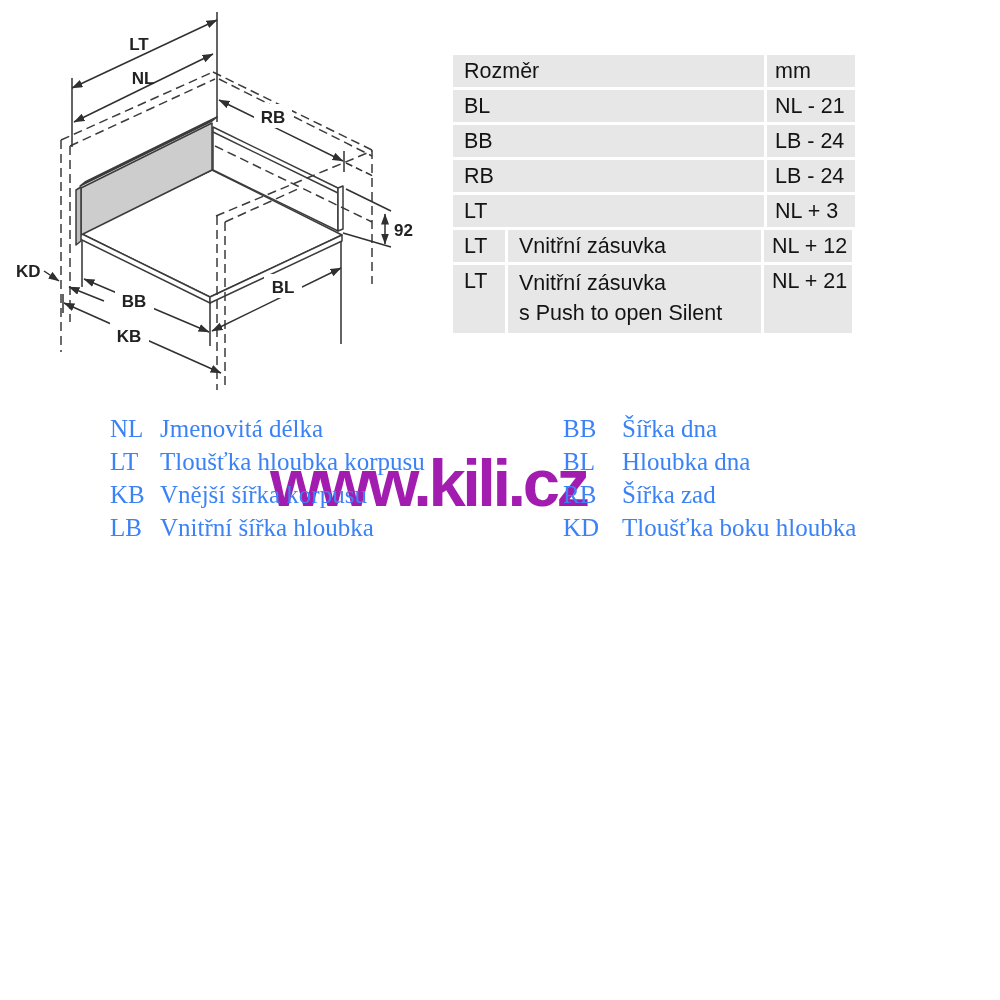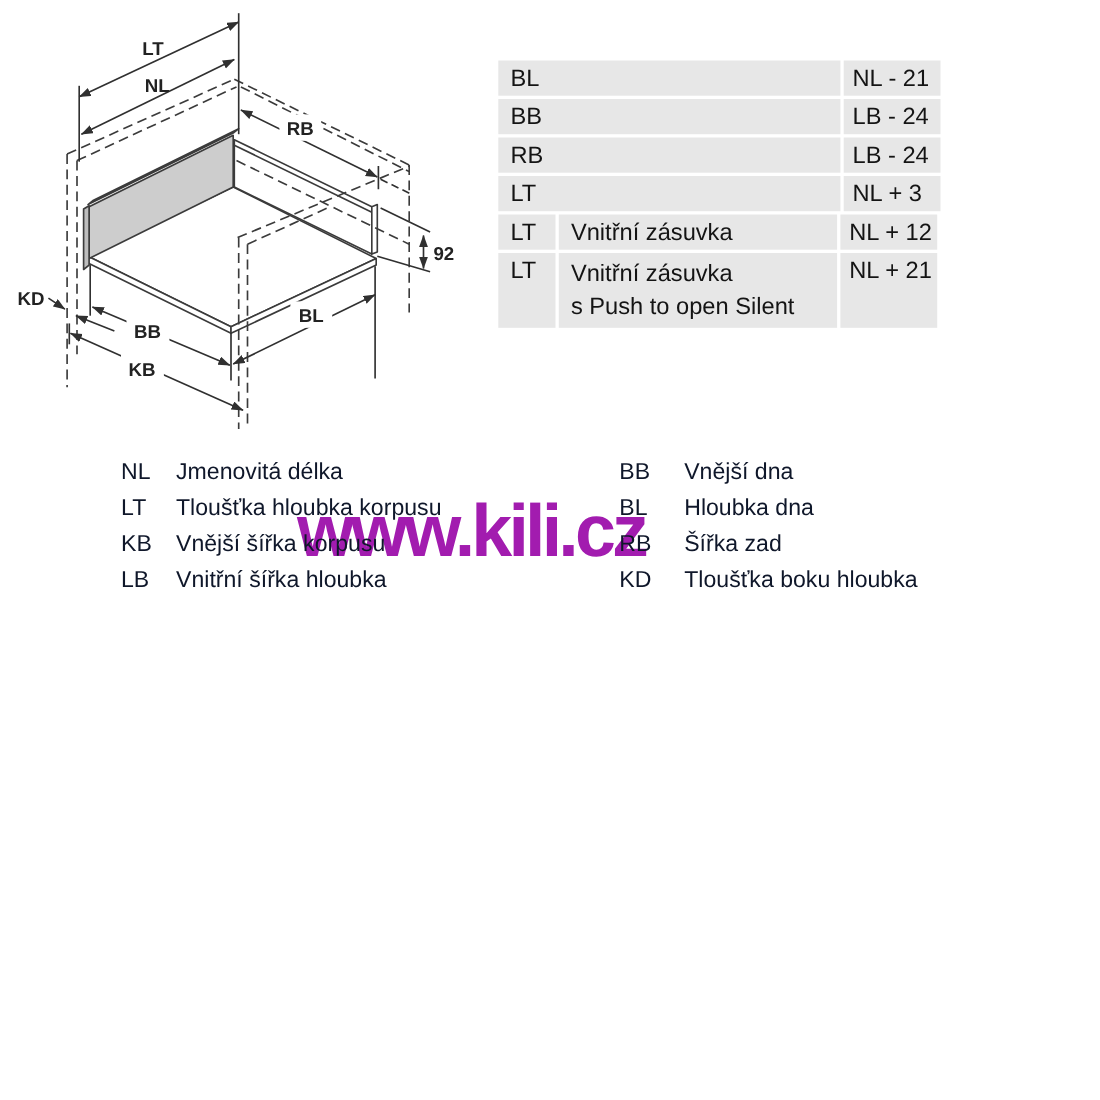--- a/index.html
+++ b/index.html
@@ -21,21 +21,21 @@
   .tcell{
     background:#e7e7e7;height:32px;line-height:32px;
     font-size:21.5px;color:#141414;padding-left:11px;box-sizing:border-box;
     white-space:nowrap;overflow:hidden;
   }
   .tcell.val{padding-left:8px;}
   .trow.tall .tcell{height:68px;}
   .trow.tall .note{white-space:pre-line;line-height:30px;padding-top:3px;}
 
   
-  .legend-item{position:absolute;height:34px;line-height:34px;font-size:21px;color:#0f172a;white-space:nowrap;z-index:2;}
+  .legend-item{position:absolute;height:34px;line-height:34px;font-size:25px;color:#3b82f6;white-space:nowrap;z-index:2;font-family:Liberation Serif, serif;}
   .legend-item .code{display:inline-block;}
   .legend-item.lft .code{width:50px;}
   .legend-item.rgt .code{width:59px;}
 
   
   #watermark{
     position:absolute;left:270px;top:444px;z-index:1;
     font-size:67px;font-weight:bold;letter-spacing:-3.5px;
     color:#a21caf;white-space:nowrap;
   }
@@ -133,20 +133,24 @@
         <line x1="341" y1="242" x2="341" y2="344"></line>
         <line x1="212" y1="331" x2="341" y2="268" marker-start="url(#arr)" marker-end="url(#arr)"></line>
         <rect x="264" y="274" width="38" height="24" fill="#ffffff" stroke="none"></rect>
         <text class="dimtext" x="283" y="293" text-anchor="middle" stroke="none">BL</text>
       </g>
     </g>
   </svg>
 
   <div id="dim-table">
     <div class="trow">
+      <div class="tcell">Rozměr</div>
+      <div class="tcell val">mm</div>
+    </div>
+    <div class="trow">
       <div class="tcell">BL</div>
       <div class="tcell val">NL - 21</div>
     </div>
     <div class="trow">
       <div class="tcell">BB</div>
       <div class="tcell val">LB - 24</div>
     </div>
     <div class="trow">
       <div class="tcell">RB</div>
       <div class="tcell val">LB - 24</div>
@@ -177,21 +181,21 @@
     <span class="code">LT</span><span>Tloušťka hloubka korpusu</span>
   </div>
   <div class="legend-item lft" style="left:110px;top:478px;">
     <span class="code">KB</span><span>Vnější šířka korpusu</span>
   </div>
   <div class="legend-item lft" style="left:110px;top:511px;">
     <span class="code">LB</span><span>Vnitřní šířka hloubka</span>
   </div>
 
   <div class="legend-item rgt" style="left:563px;top:412px;">
-    <span class="code">BB</span><span>Vnější dna</span>
+    <span class="code">BB</span><span>Šířka dna</span>
   </div>
   <div class="legend-item rgt" style="left:563px;top:445px;">
     <span class="code">BL</span><span>Hloubka dna</span>
   </div>
   <div class="legend-item rgt" style="left:563px;top:478px;">
     <span class="code">RB</span><span>Šířka zad</span>
   </div>
   <div class="legend-item rgt" style="left:563px;top:511px;">
     <span class="code">KD</span><span>Tloušťka boku hloubka</span>
   </div>

